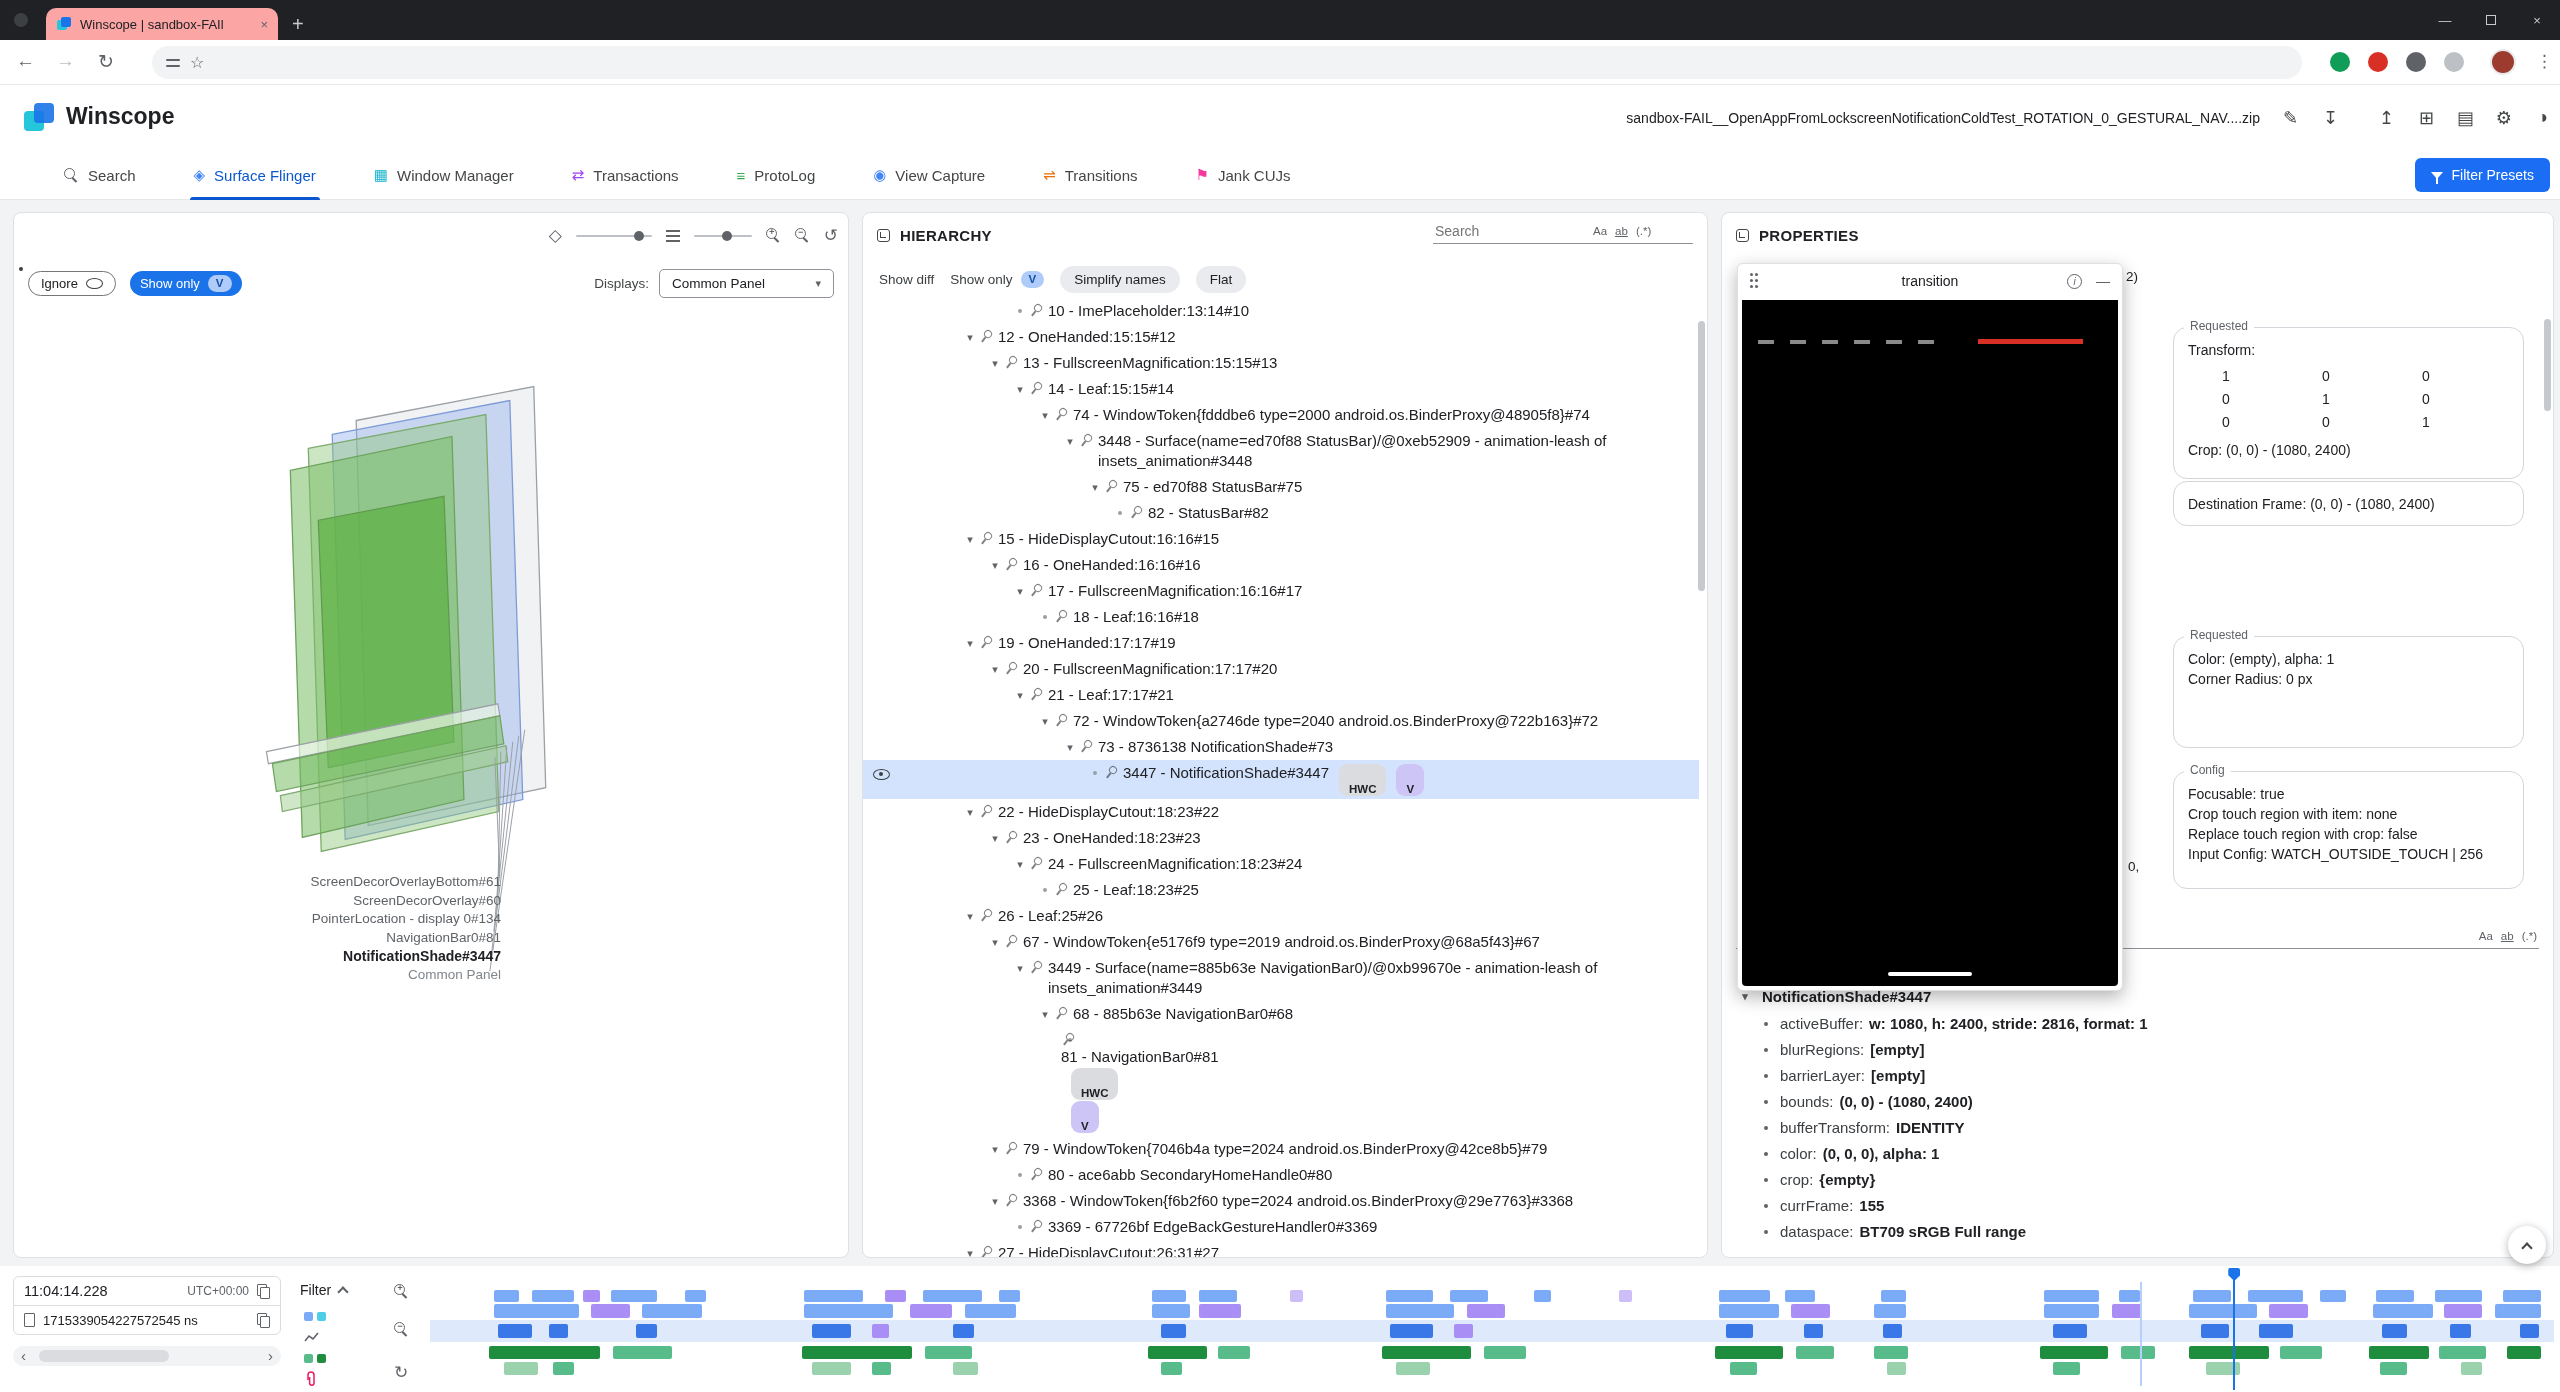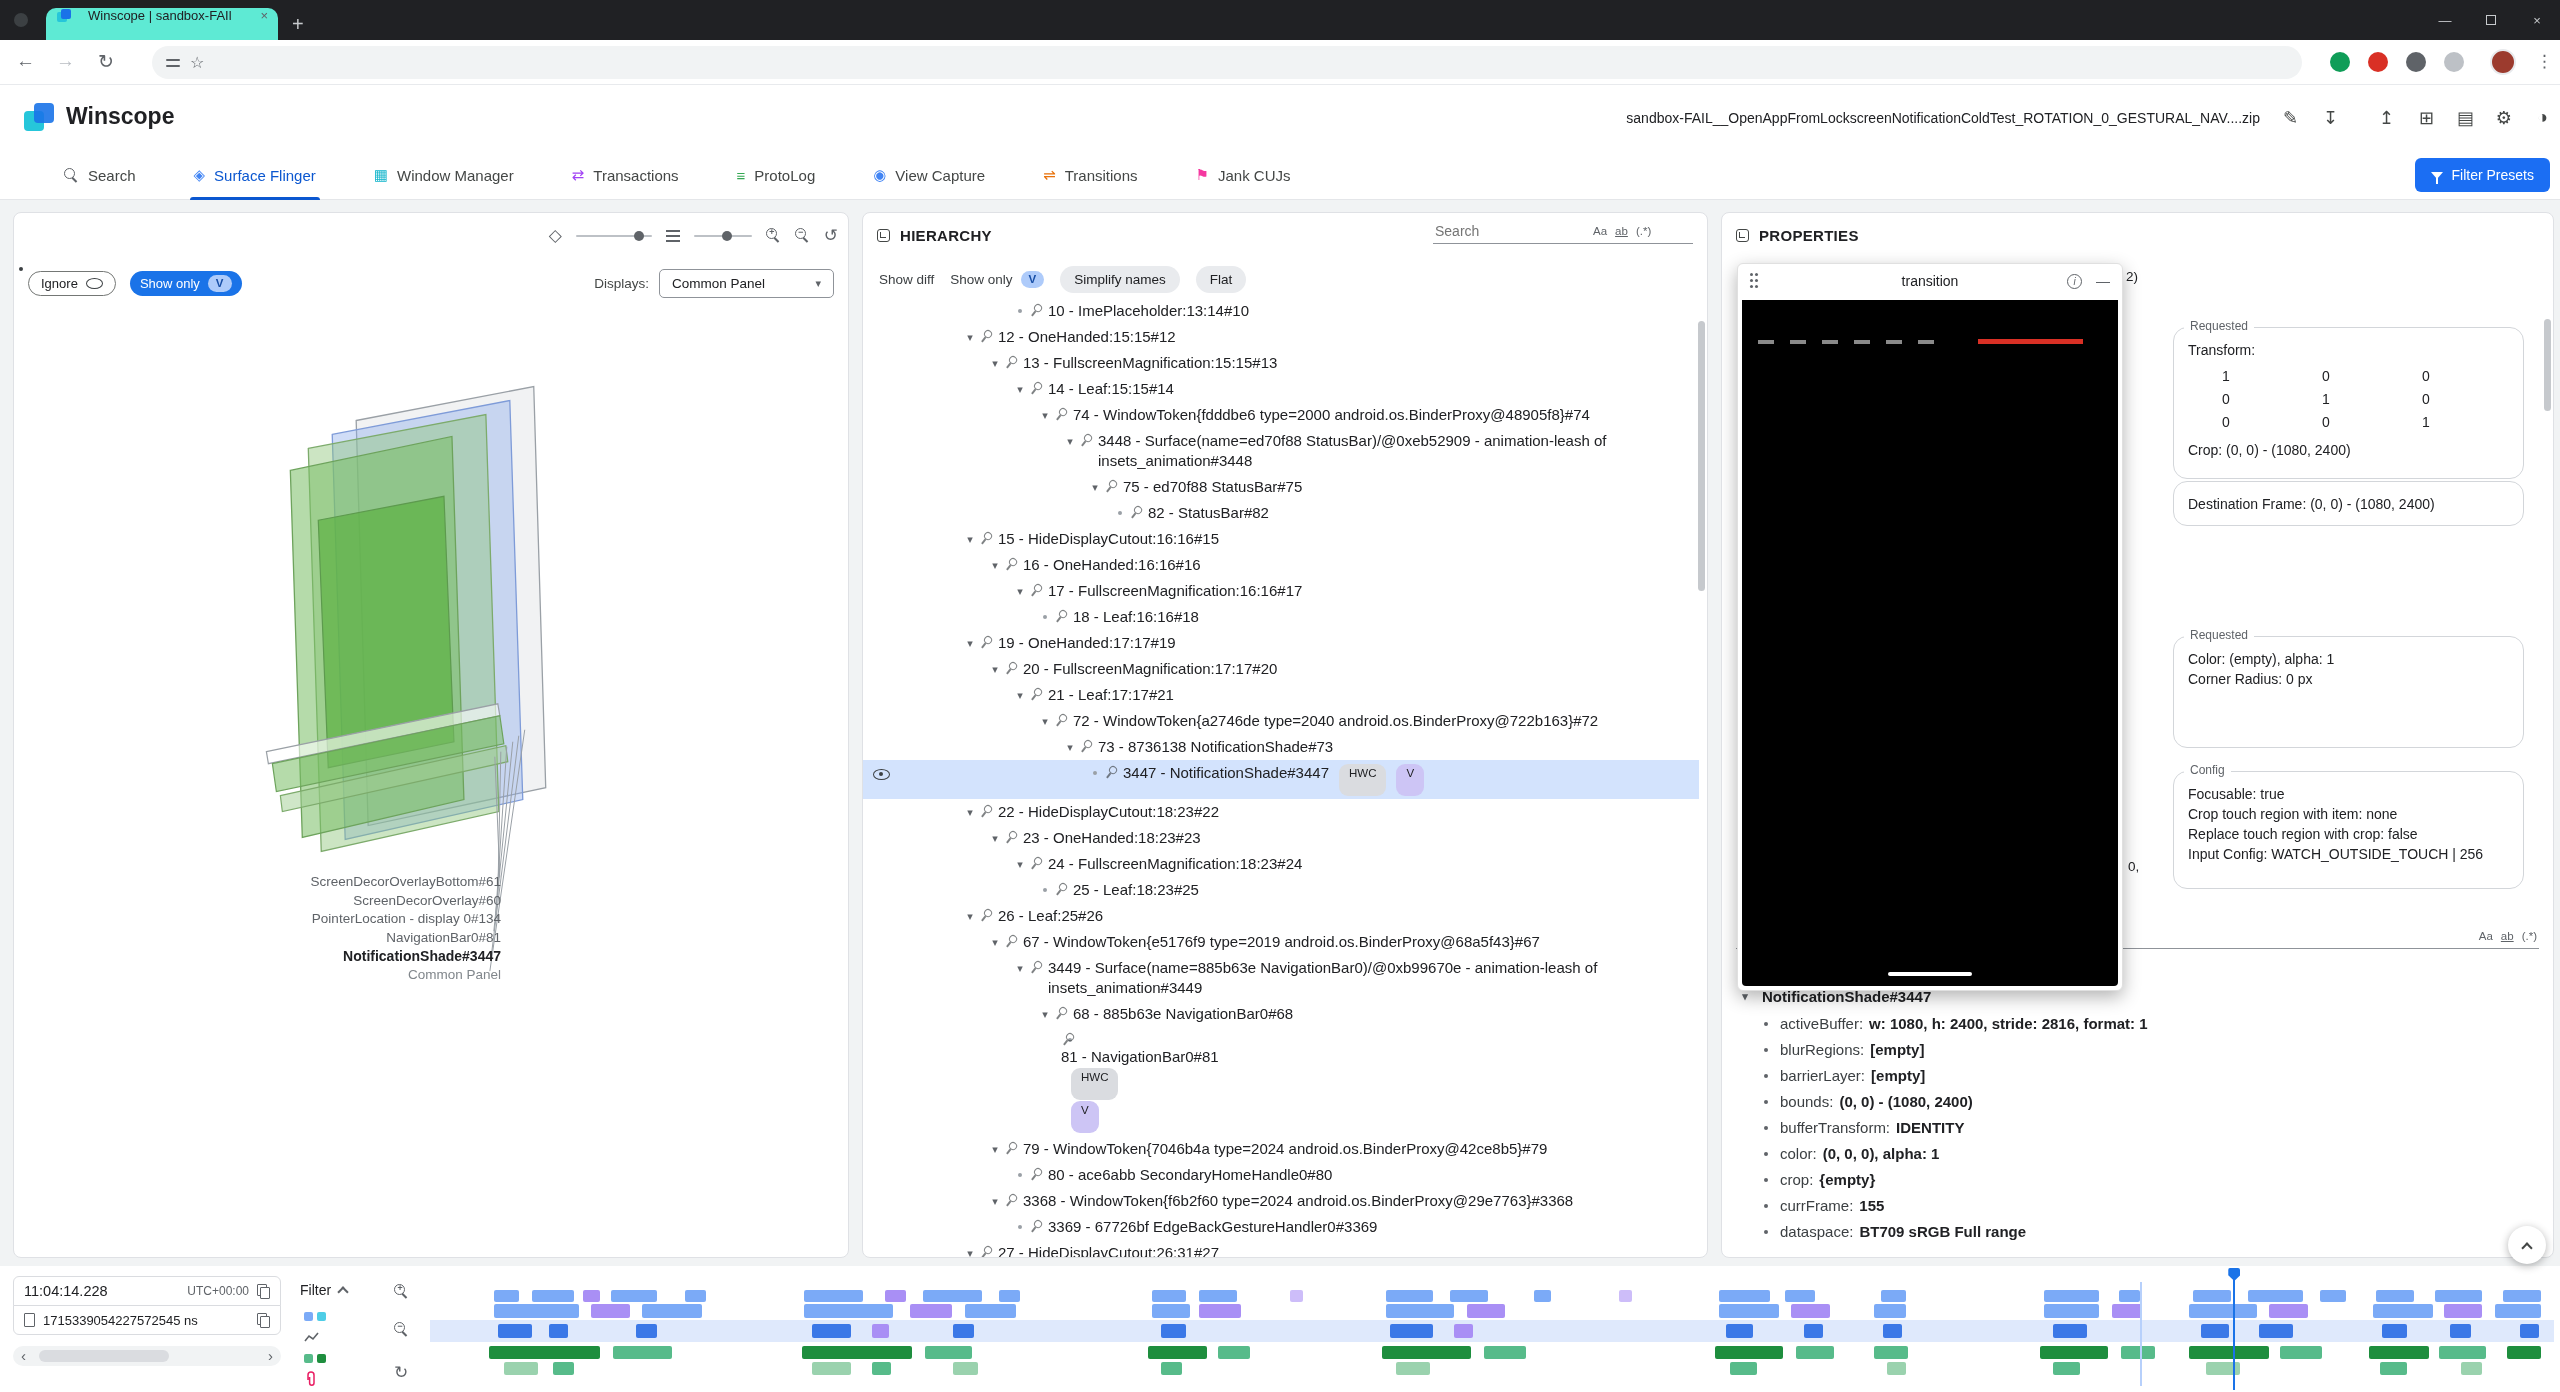--- a/index.html
+++ b/index.html
@@ -3,21 +3,21 @@
 <meta charset="utf-8">
 <style>
   *{box-sizing:border-box;margin:0;padding:0}
   html,body{width:2560px;height:1392px;overflow:hidden}
   body{font-family:"Liberation Sans",sans-serif;background:#f1f3f4;color:#202124}
   .screen{position:relative;width:2560px;height:1392px;overflow:hidden}
 
   
   .tabstrip{position:absolute;left:0;top:0;width:2560px;height:40px;background:#202124}
   .tabsearch{position:absolute;left:14px;top:13px;width:14px;height:14px;border-radius:50%;background:#3c4043}
-  .btab{position:absolute;left:46px;top:8px;width:232px;height:32px;background:#5eead4;border-radius:10px 10px 0 0;display:flex;padding:0 10px;gap:16px}
+  .btab{position:absolute;left:46px;top:8px;width:232px;height:32px;background:#fca5a5;border-radius:10px 10px 0 0;display:flex;align-items:center;padding:0 10px;gap:8px}
   .btab-title{font-size:13px;color:#202124;white-space:nowrap;overflow:hidden;flex:1}
   .btab-close{font-size:13px;color:#5f6368;cursor:pointer}
   .newtab{position:absolute;left:292px;top:8px;color:#c7cacd;font-size:20px;line-height:32px}
   .wincontrols{position:absolute;right:0;top:0;display:flex}
   .wincontrols span{width:46px;height:40px;display:flex;align-items:center;justify-content:center;color:#c7cacd;font-size:13px}
   .winmax{width:10px;height:10px;border:1.5px solid #c7cacd;display:inline-block}
 
   .btoolbar{position:absolute;left:0;top:40px;width:2560px;height:45px;background:#fff;border-bottom:1px solid #e8eaed}
   .navico{position:absolute;top:10px;font-size:19px;color:#5f6368}
   .omnibox{position:absolute;left:152px;top:6px;width:2150px;height:33px;border-radius:17px;background:#f1f3f4;display:flex;align-items:center;padding:0 14px;gap:10px}
@@ -94,21 +94,21 @@
   .hier-tree{position:absolute;left:0;right:8px;top:92px;bottom:0;overflow:hidden;font-size:15px}
   .tree-row{position:relative;display:flex;align-items:flex-start;min-height:26px;padding:3px 8px 3px 0;line-height:20px;color:#202124;cursor:pointer}
   .tree-row.selected{background:#d3e3fd}
   .chev{width:18px;flex:none;color:#5f6368;font-size:11px;text-align:center;line-height:20px}
   .leafdot{width:18px;flex:none;position:relative}
   .leafdot::after{content:"";position:absolute;left:7px;top:8px;width:4px;height:4px;border-radius:50%;background:#9aa0a6}
   .pin{flex:none;position:relative;width:9px;height:15px;margin:2px 8px 0 2px;transform:rotate(38deg);opacity:.65}
   .pin::before{content:"";position:absolute;left:1px;top:0;width:6px;height:6px;border:1.6px solid #3c4043;border-radius:50%}
   .pin::after{content:"";position:absolute;left:4px;top:8px;width:1.6px;height:6px;background:#3c4043}
   .tree-label{flex:0 1 auto}
-  .chip{flex:none;margin-left:10px;margin-top:1px;padding:0 10px;height:32px;line-height:18px;border-radius:9px;font-size:11.5px;font-weight:400;color:#202124}
+  .chip{flex:none;margin-left:10px;margin-top:1px;padding:16px 10px;height:32px;line-height:18px;border-radius:9px;font-size:11.5px;font-weight:700;color:#202124}
   .chip-HWC{background:#dadce0}
   .chip-V{background:#cdc5f5}
   .eye{position:absolute;left:10px;top:9px;width:17px;height:11px;border:1.6px solid #3c4043;border-radius:50%}
   .eye::after{content:"";position:absolute;left:4.5px;top:2px;width:4px;height:4px;border-radius:50%;background:#3c4043}
   .vscroll{position:absolute;right:2px;width:7px;border-radius:4px;background:#c6c9cd}
 
   
   .p-props{left:1721px;width:833px}
   .frag{position:absolute;font-size:13.5px;color:#202124}
   .card{position:absolute;left:451px;width:351px;border:1px solid #d3d6da;border-radius:14px;padding:12px 14px;font-size:14px;color:#202124}

